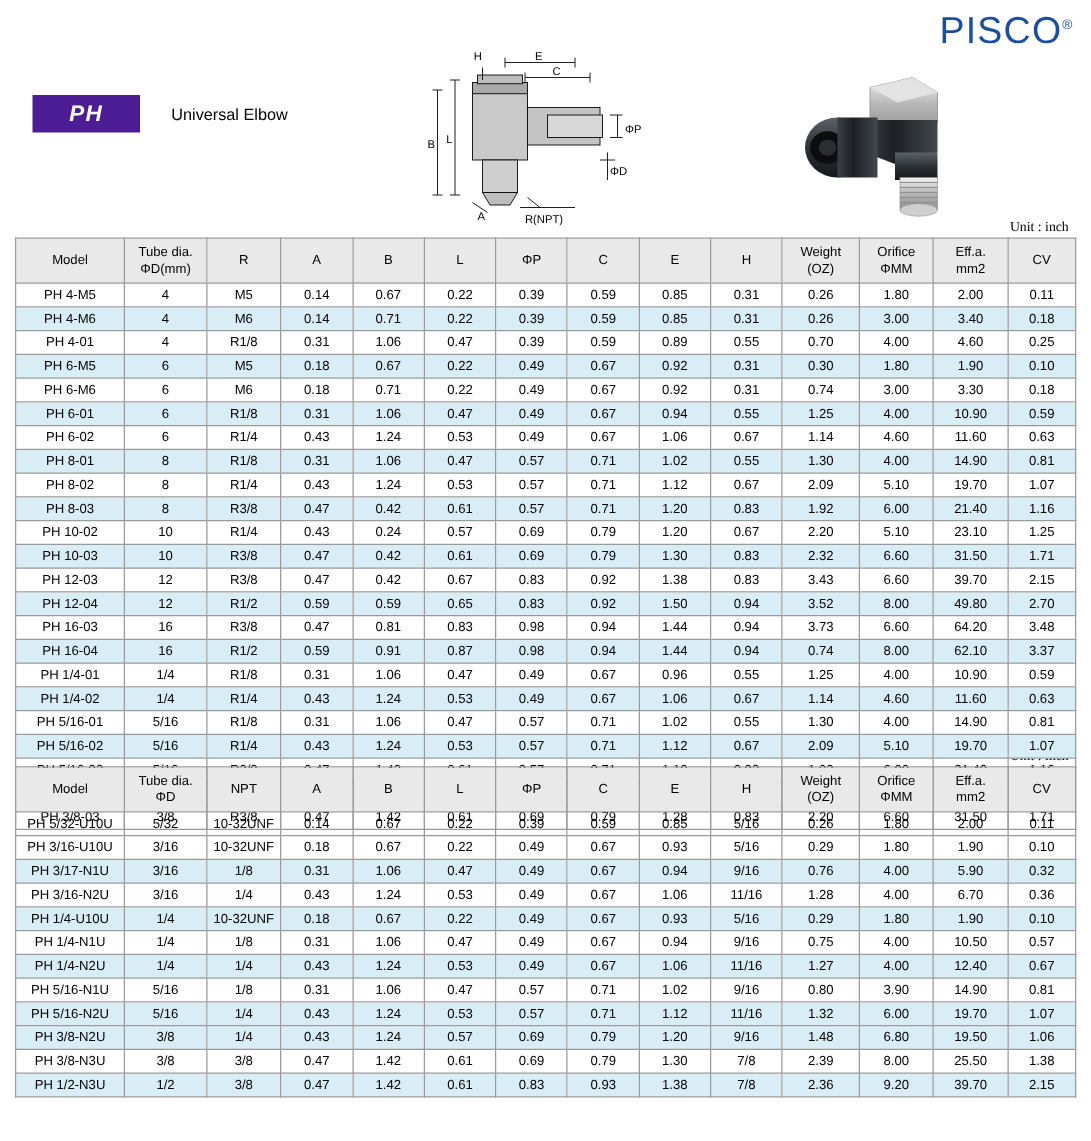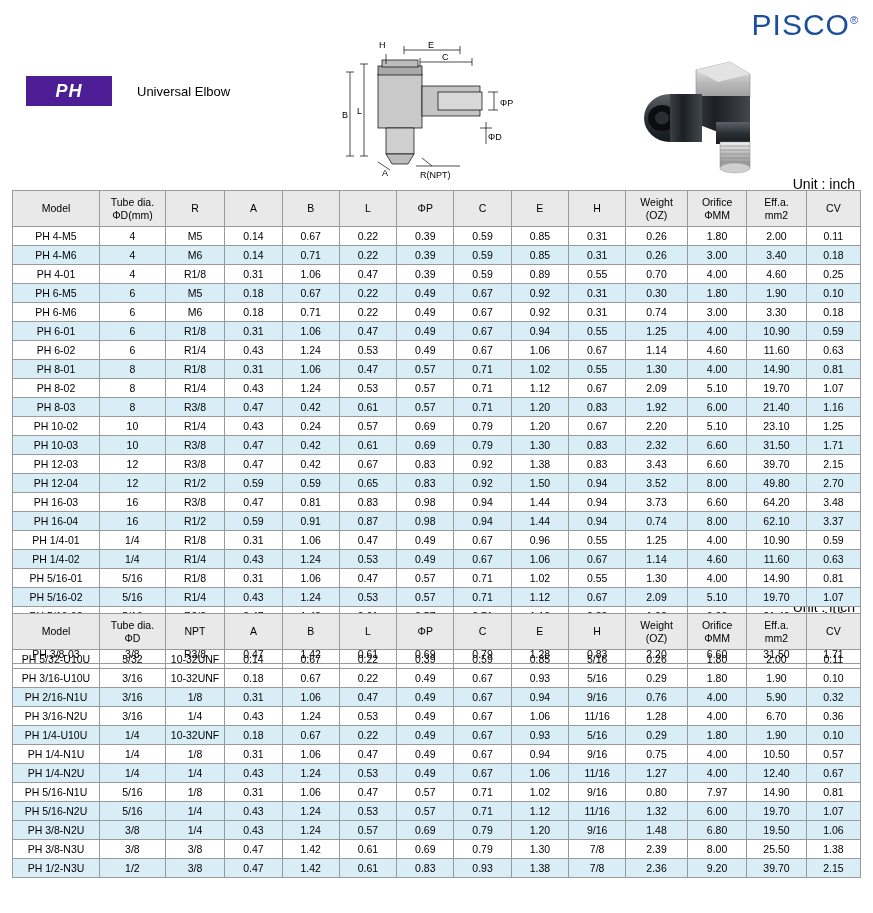--- a/index.html
+++ b/index.html
@@ -62,23 +62,24 @@
     width: 240px; height: 148px;
   }
   .photo {
     position: absolute;
     top: 56px; left: 600px;
     width: 190px; height: 128px;
   }
   
   .unit-label {
     position: absolute;
-    font-size: 14px;
+    font-size: 11px;
     color: #000000;
     right: 18px;
+    font-family: Liberation Serif, serif;
   }
   .unit1 { top: 176px; }
   .unit2 { top: 599px; }
 
   
   table.spec {
     position: absolute;
     left: 12px;
     border-collapse: collapse;
     width: 849px;
@@ -688,21 +689,21 @@
           <td>0.49</td>
           <td>0.67</td>
           <td>0.93</td>
           <td>5/16</td>
           <td>0.29</td>
           <td>1.80</td>
           <td>1.90</td>
           <td>0.10</td>
         </tr>
         <tr class="alt">
-          <td>PH 2/16-N1U</td>
+          <td>PH 3/17-N1U</td>
           <td>3/16</td>
           <td>1/8</td>
           <td>0.31</td>
           <td>1.06</td>
           <td>0.47</td>
           <td>0.49</td>
           <td>0.67</td>
           <td>0.94</td>
           <td>9/16</td>
           <td>0.76</td>
@@ -779,21 +780,21 @@
           <td>5/16</td>
           <td>1/8</td>
           <td>0.31</td>
           <td>1.06</td>
           <td>0.47</td>
           <td>0.57</td>
           <td>0.71</td>
           <td>1.02</td>
           <td>9/16</td>
           <td>0.80</td>
-          <td>7.97</td>
+          <td>3.90</td>
           <td>14.90</td>
           <td>0.81</td>
         </tr>
         <tr class="alt">
           <td>PH 5/16-N2U</td>
           <td>5/16</td>
           <td>1/4</td>
           <td>0.43</td>
           <td>1.24</td>
           <td>0.53</td>

